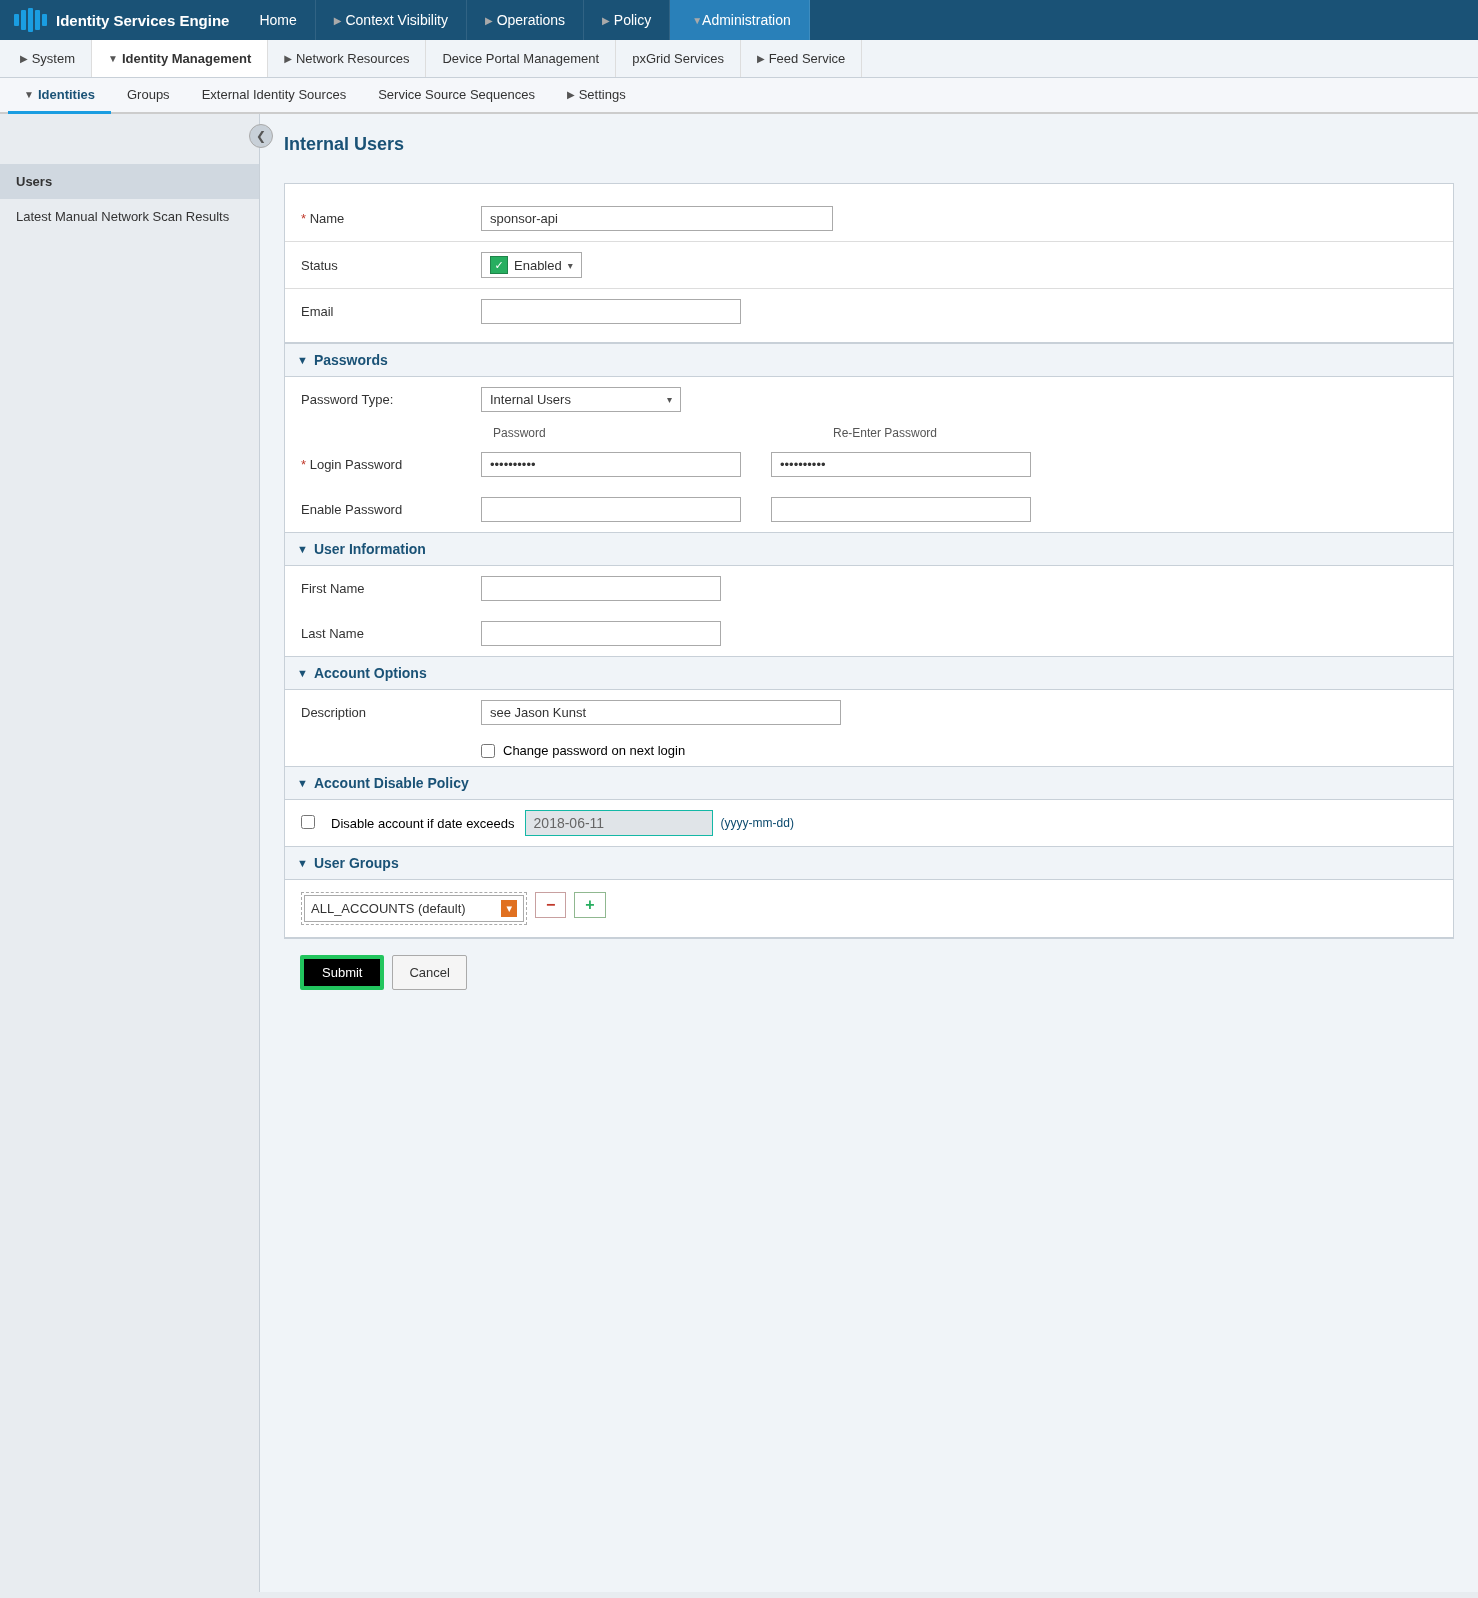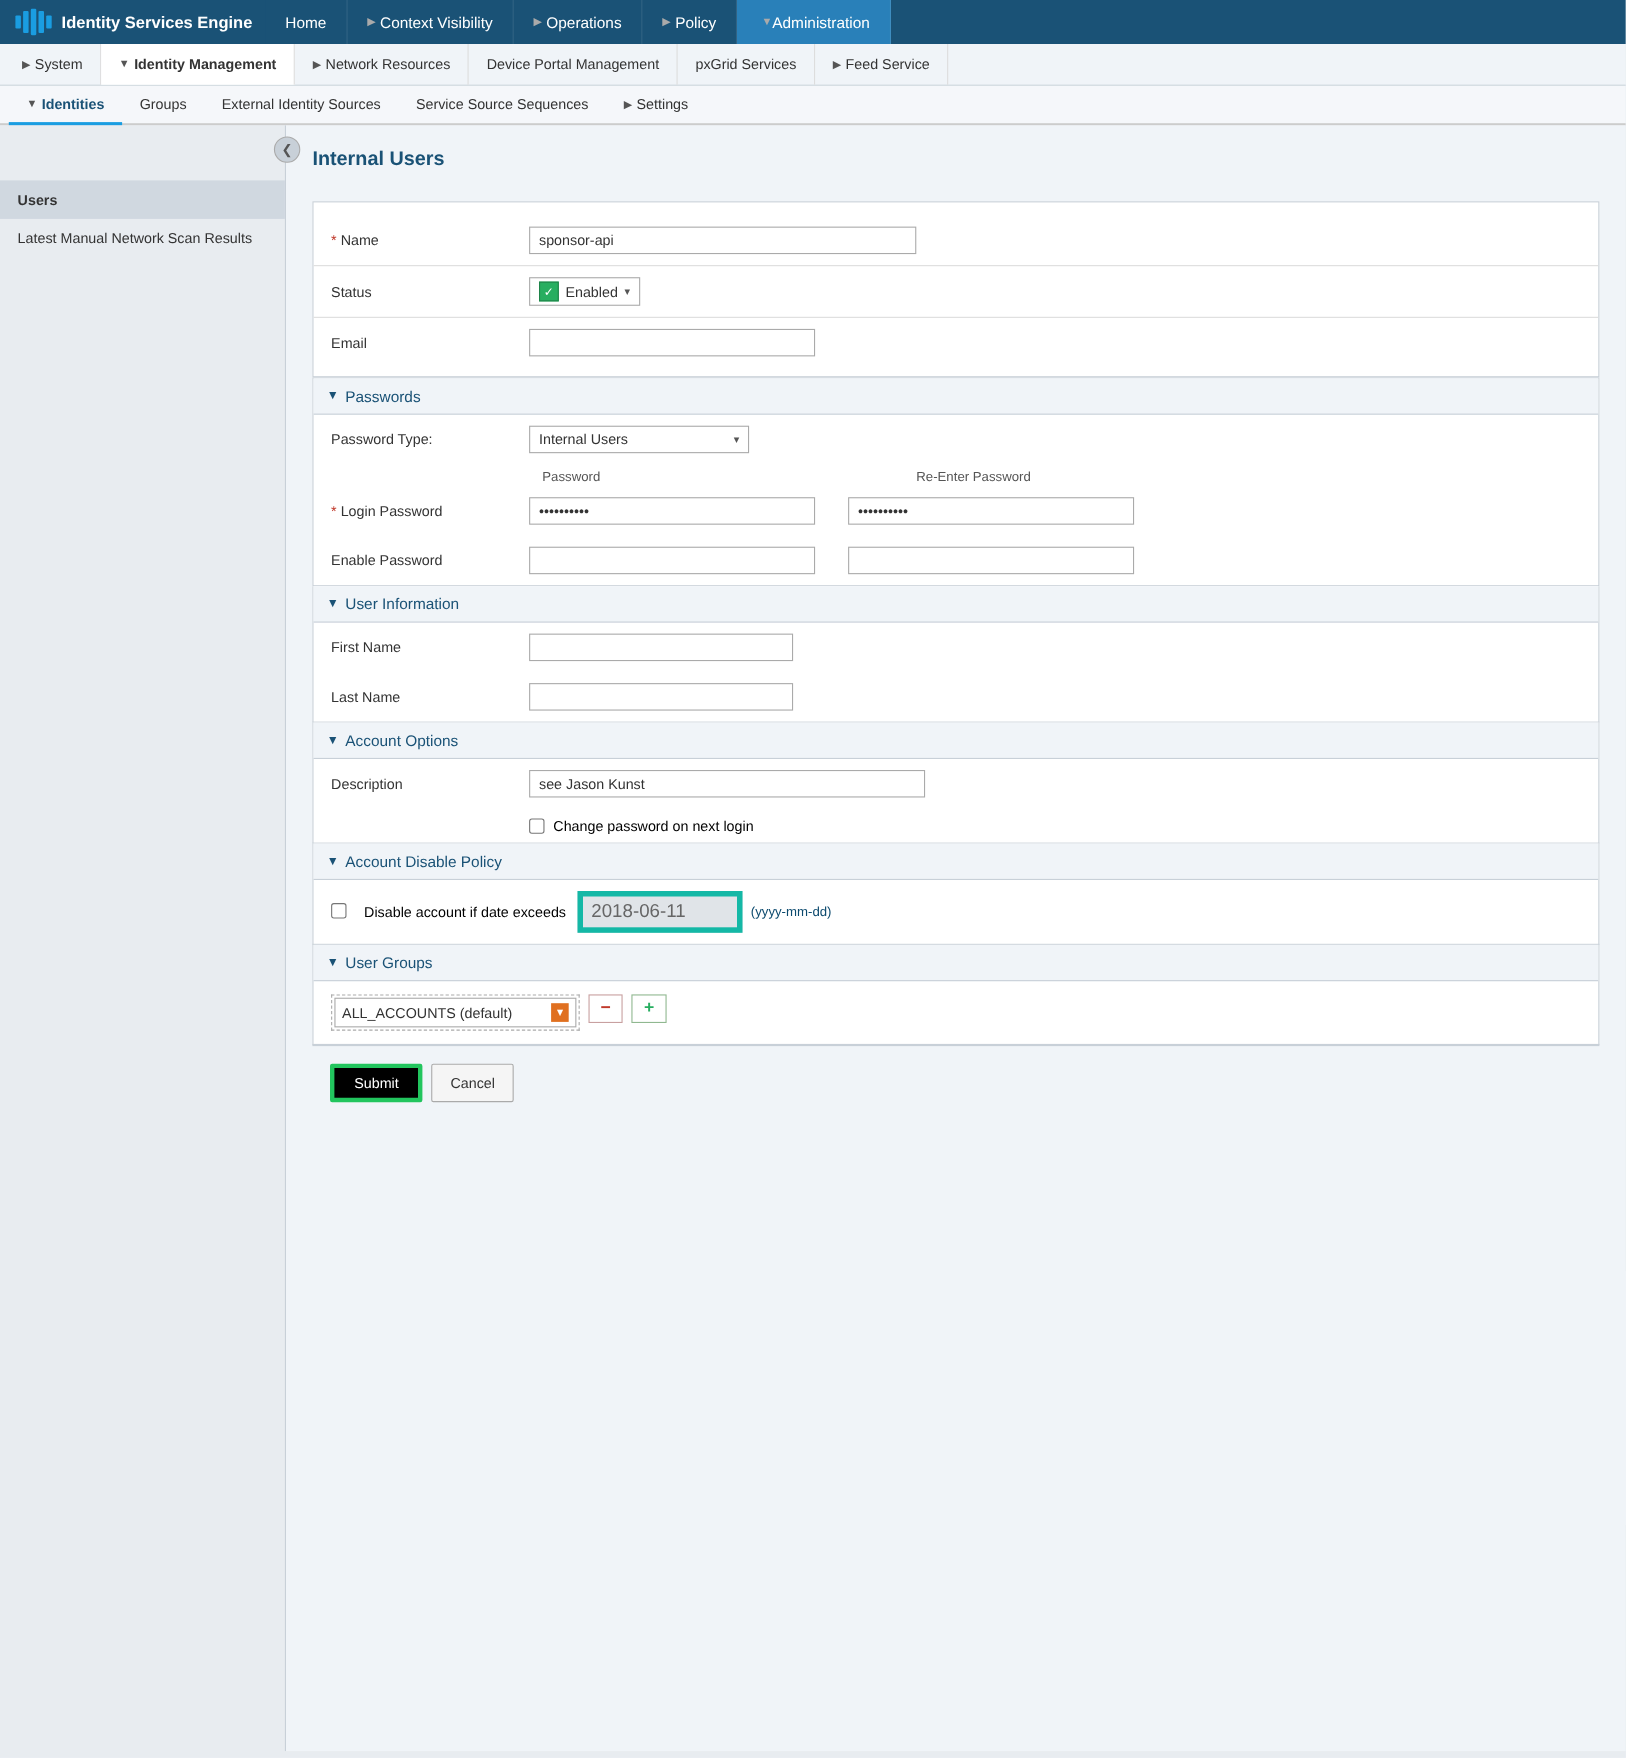--- a/index.html
+++ b/index.html
@@ -181,21 +181,21 @@
       cursor: pointer;
     }
     .section-header .collapse-arrow {
       color: #1a5276;
       font-size: 11px;
       margin-right: 6px;
     }
     .section-header-title {
       color: #1a5276;
       font-size: 14px;
-      font-weight: normal;
+      font-weight: bold;
     }
 
     .form-row {
       display: flex;
       align-items: center;
       padding: 10px 16px;
     }
     .form-label {
       width: 180px;
       padding-right: 12px;
@@ -267,26 +267,26 @@
     }
     .checkbox-input {
       width: 14px;
       height: 14px;
       margin-right: 8px;
       cursor: pointer;
     }
 
     
     .date-input-disabled {
-      border: 5px solid #14b8a6;
+      border: 1px solid #14b8a6;
       padding: 4px 8px;
       background: #e0e4e8;
       color: #666;
-      font-size: 17px;
-      width: 150px;
+      font-size: 14px;
+      width: 188px;
     }
     .date-format-hint {
       color: #0c4a6e;
       font-size: 12px;
       margin-left: 8px;
     }
 
     
     .user-groups-row {
       display: flex;

